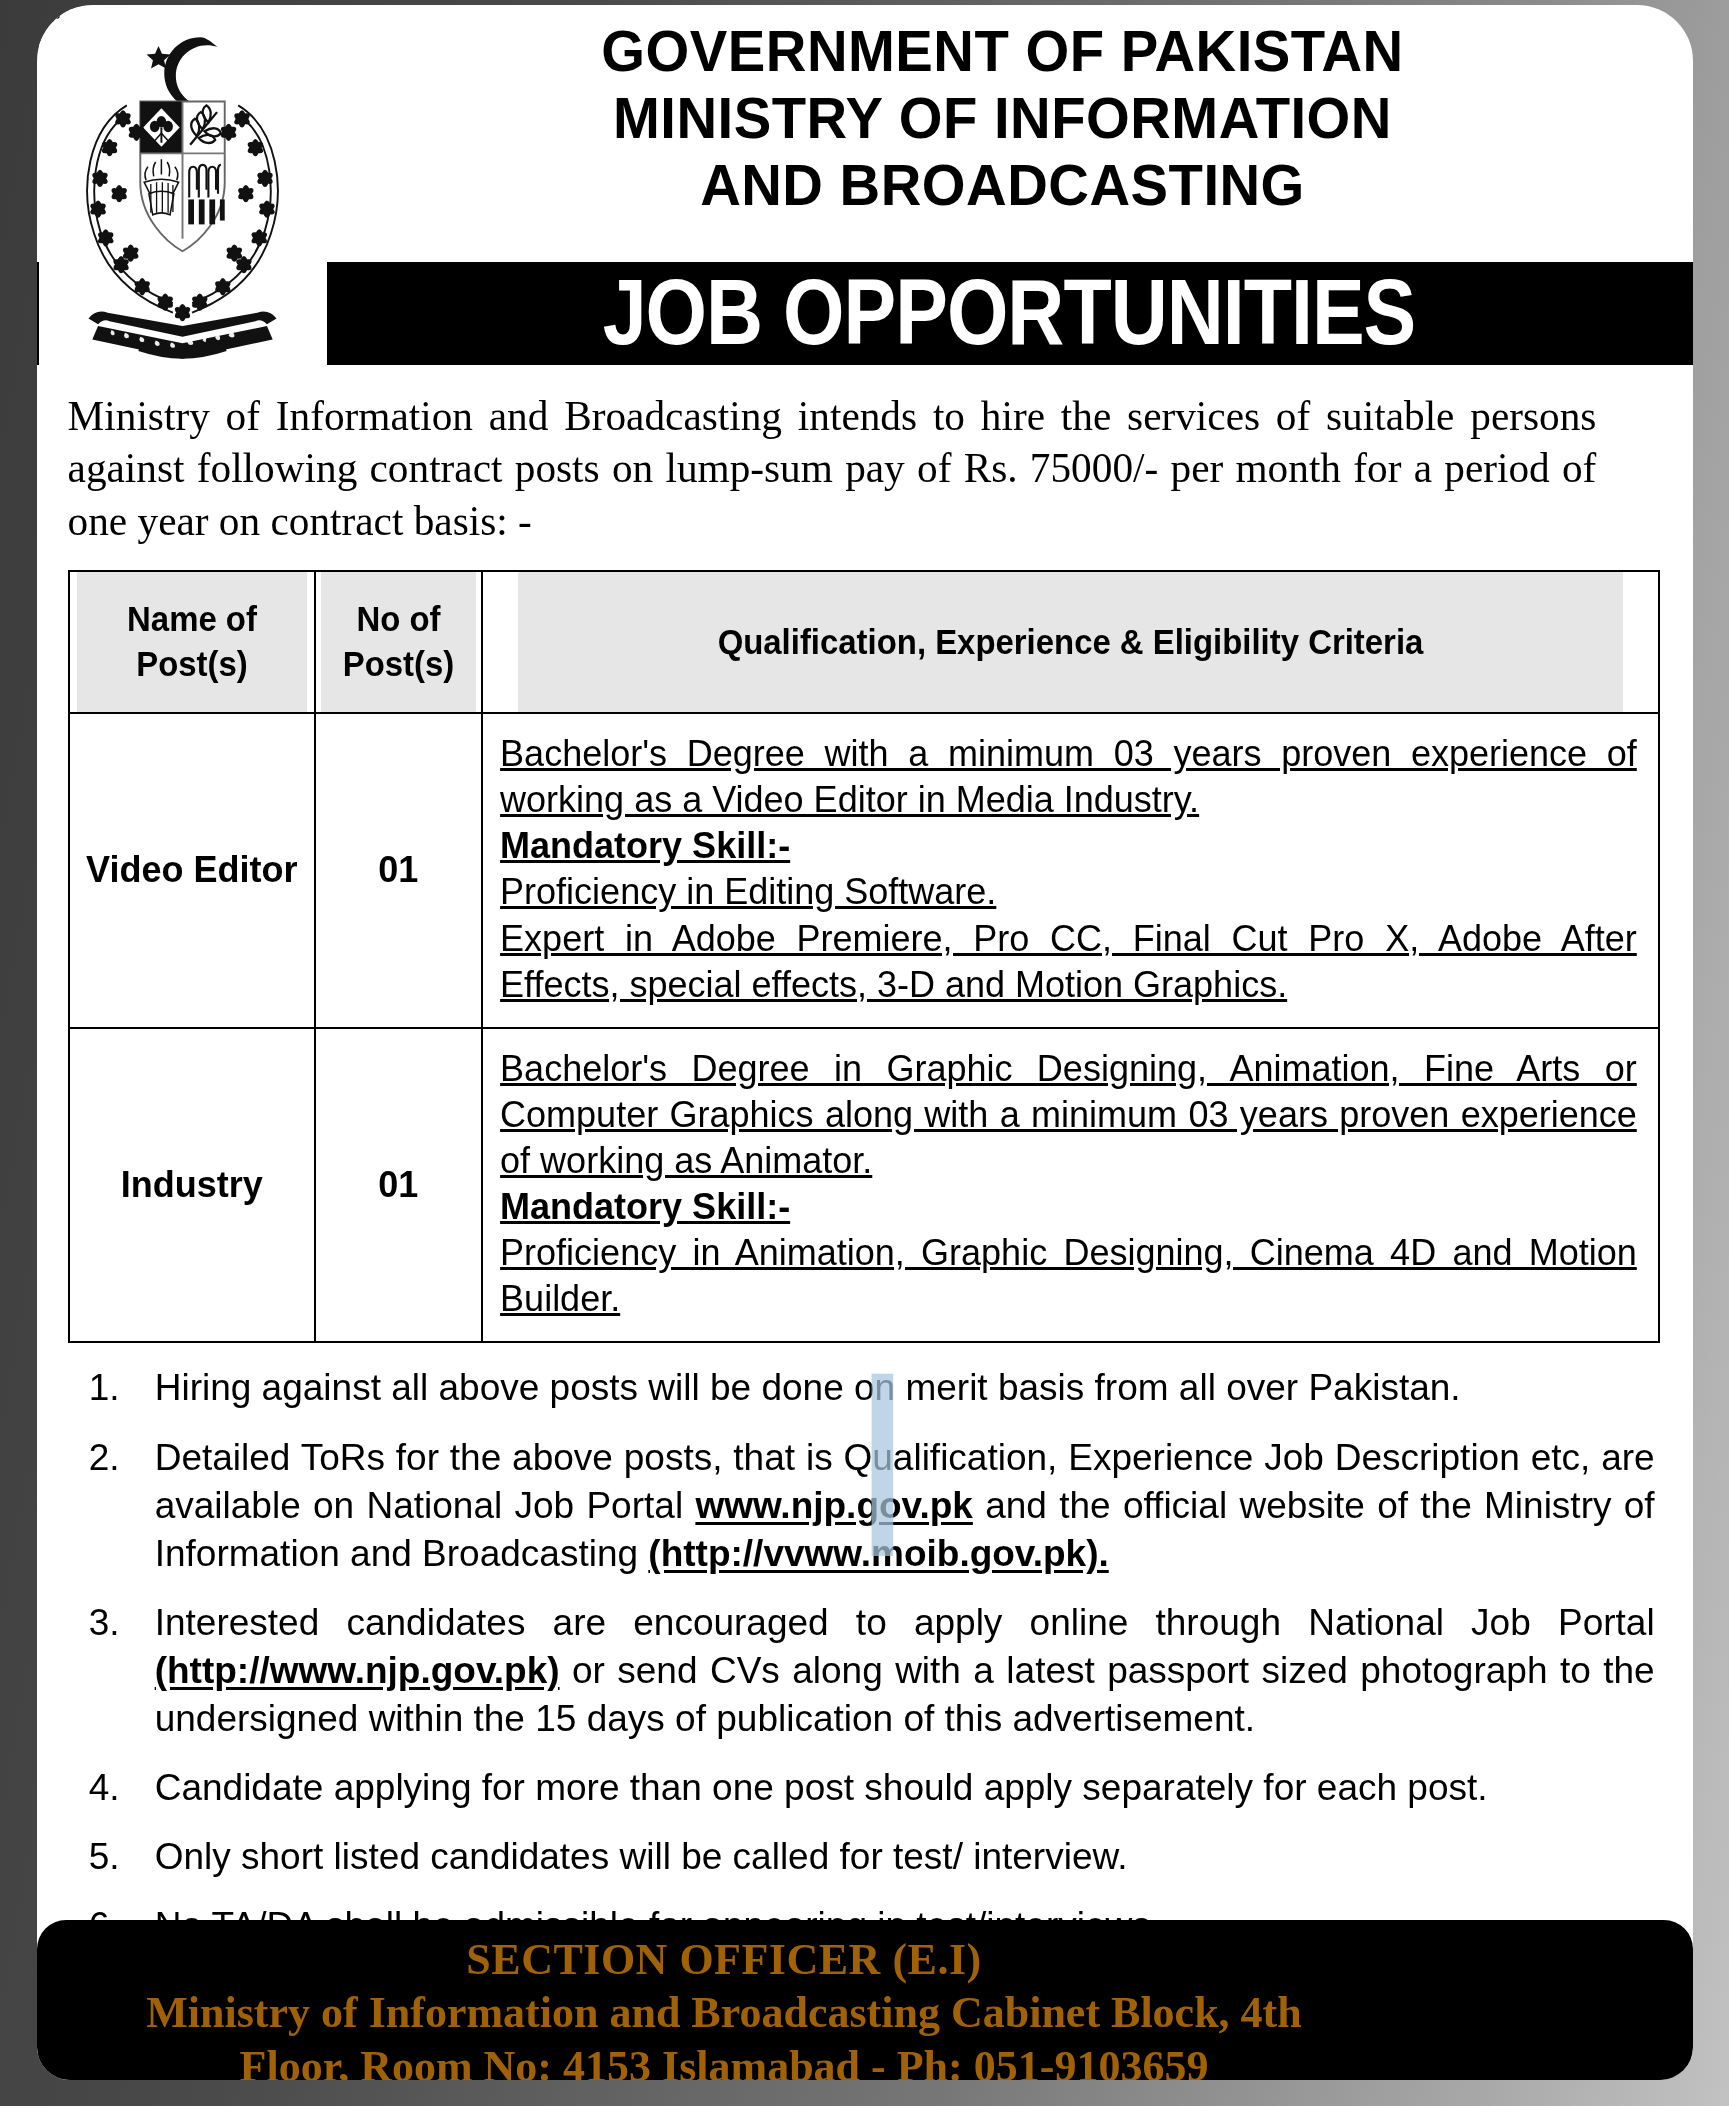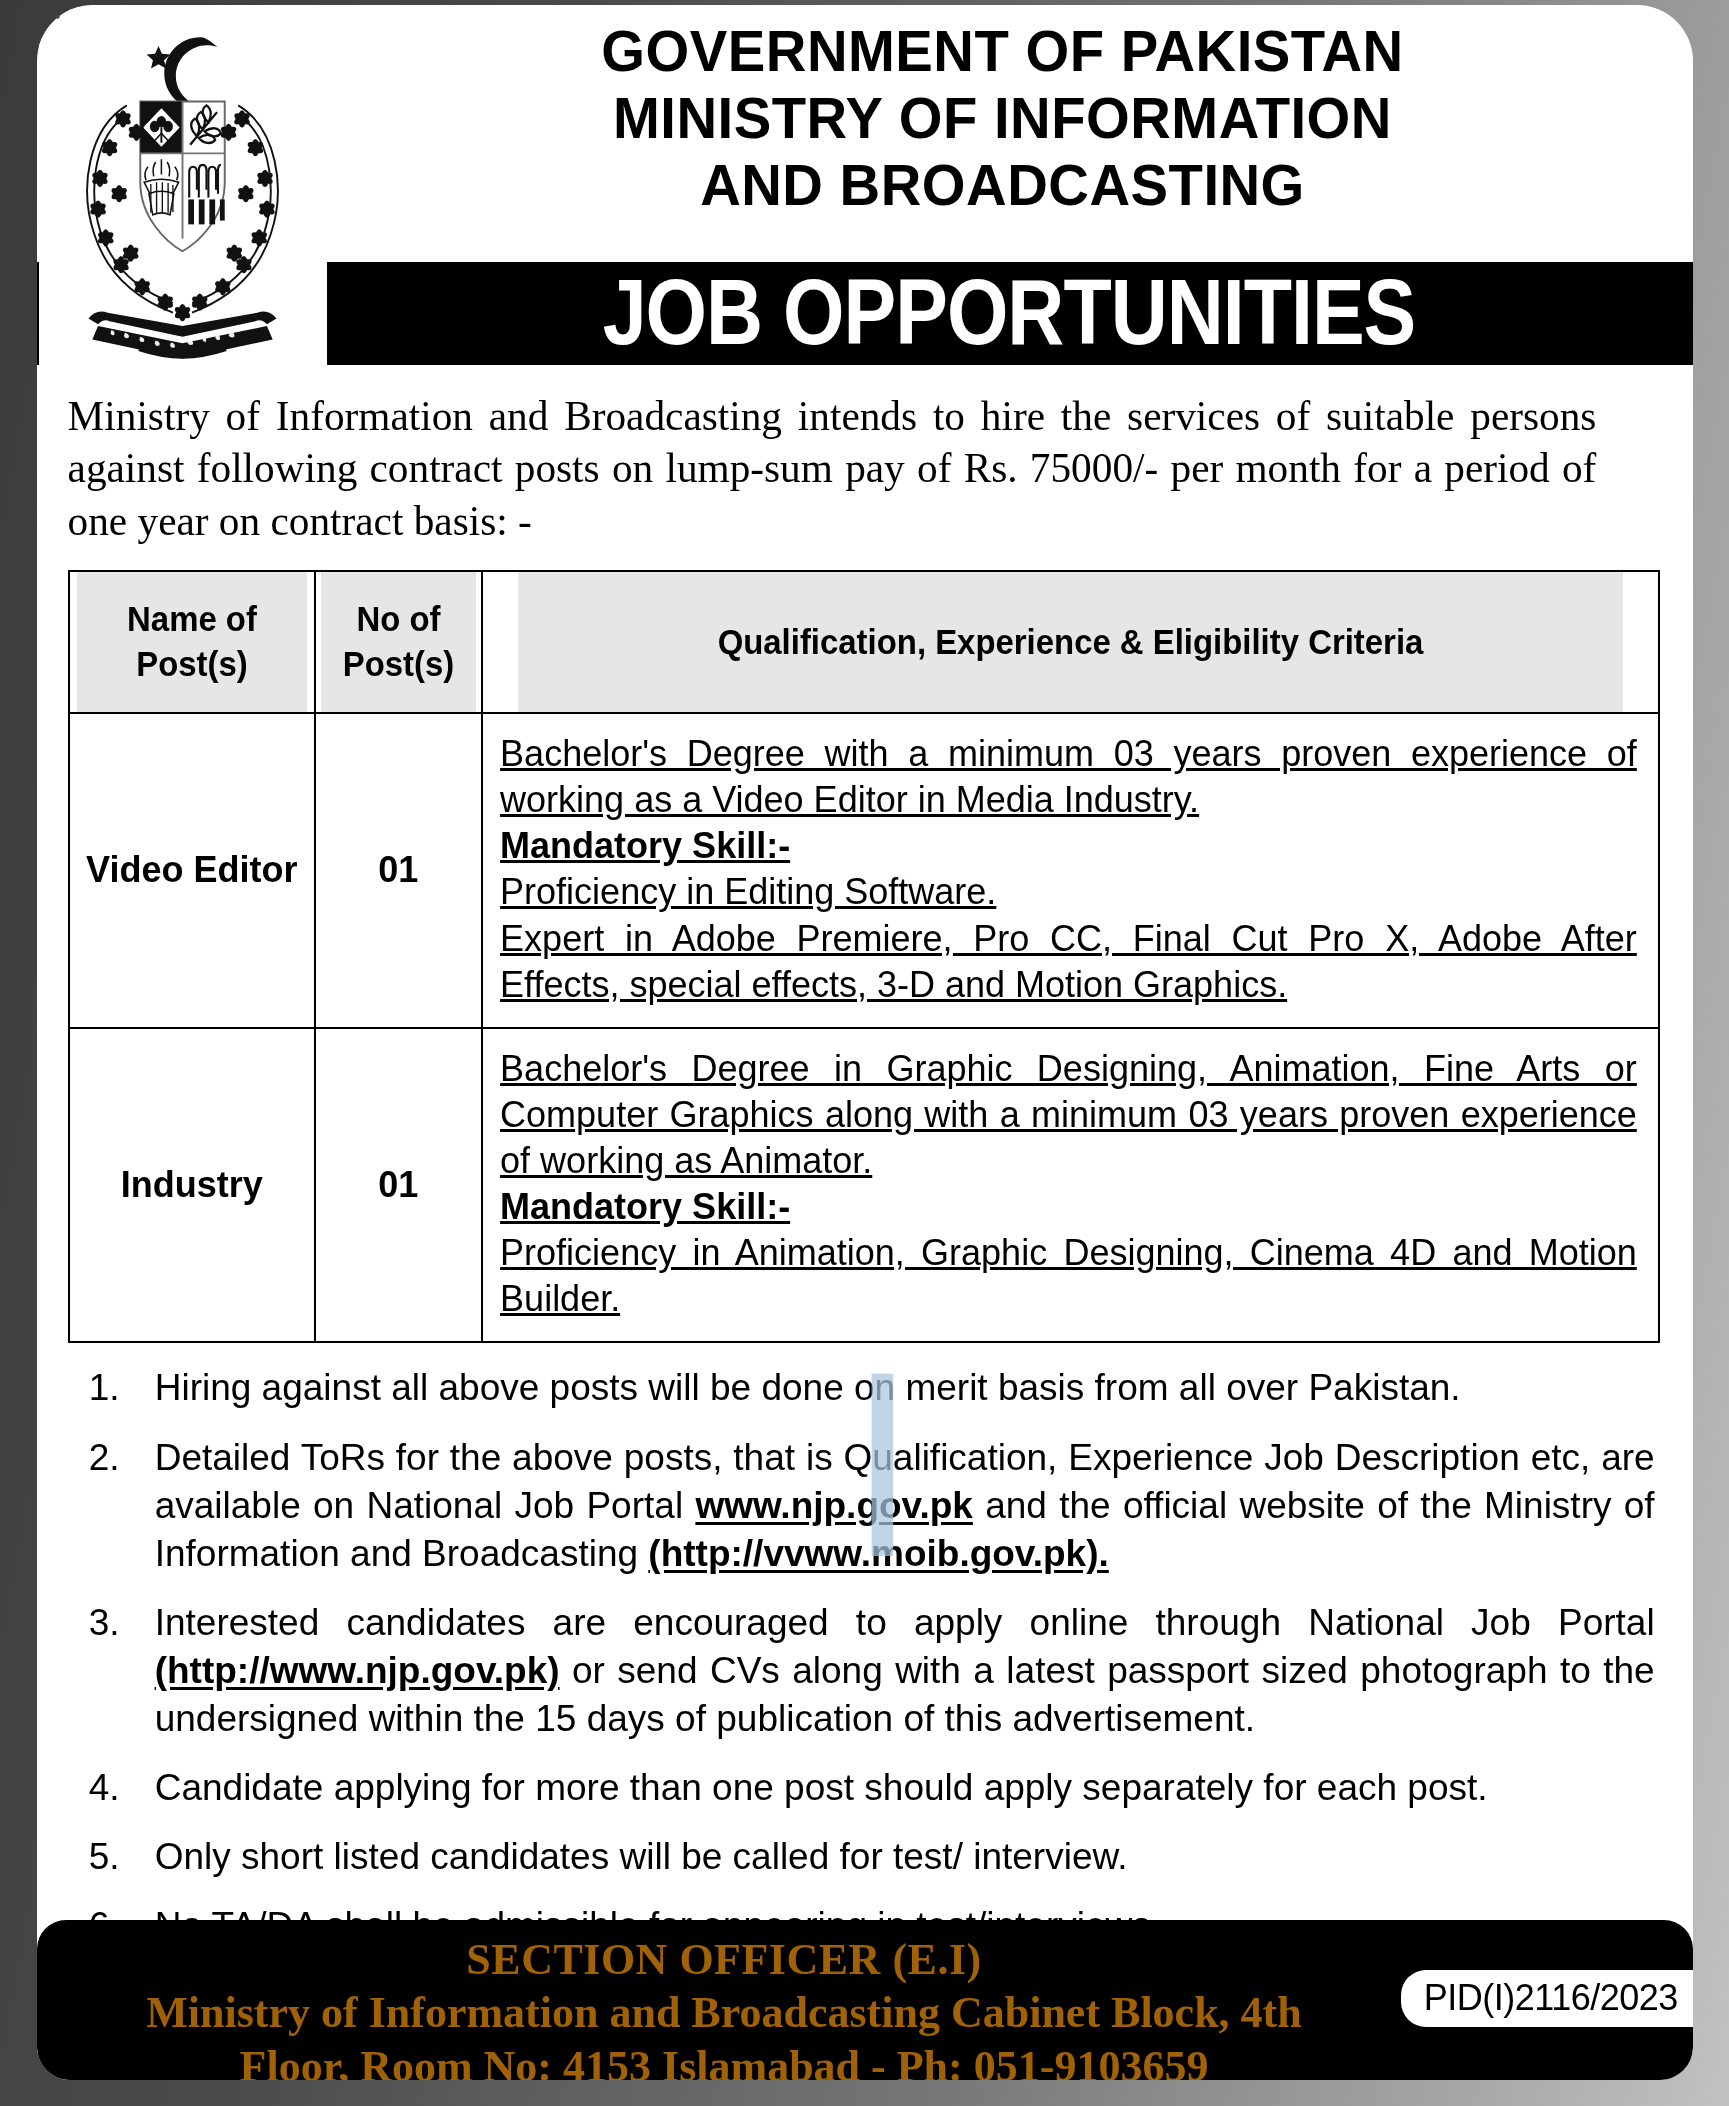--- a/index.html
+++ b/index.html
@@ -439,17 +439,16 @@
       <li><span>No TA/DA shall be admissible for appearing in test/interviews.</span></li>
     </ol>
   </div>
 
   <div class="footer">
     <div class="footer-inner">
       <div class="foot-l1">SECTION OFFICER (E.I)</div>
       <div class="foot-l2">Ministry of Information and Broadcasting Cabinet Block, 4th</div>
       <div class="foot-l2">Floor, Room No: 4153 Islamabad - Ph: 051-9103659</div>
     </div>
-    <div class="pid-badge">PID(I)2116/2023</div>
   </div>
 
 </div>
 
 
 </body></html>

